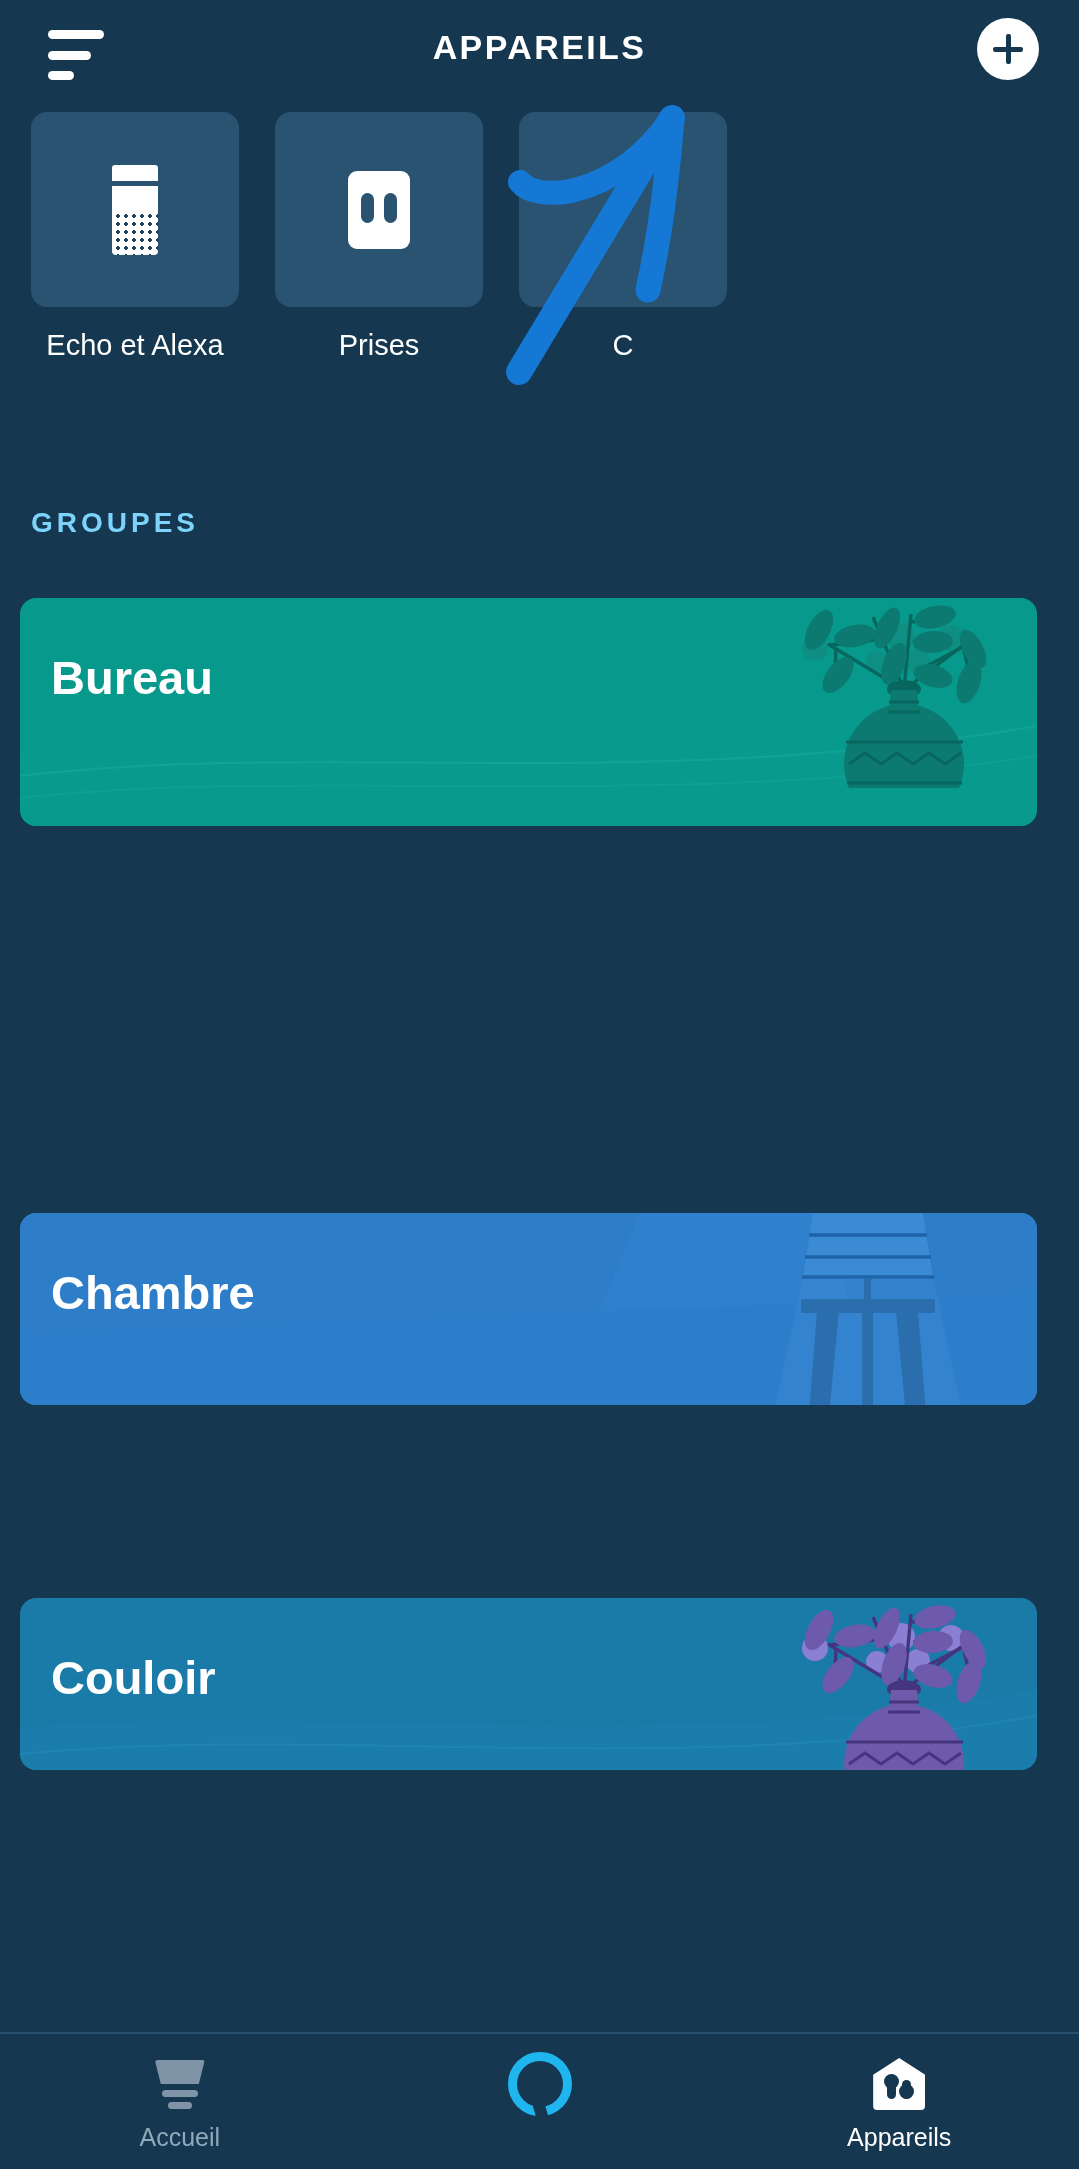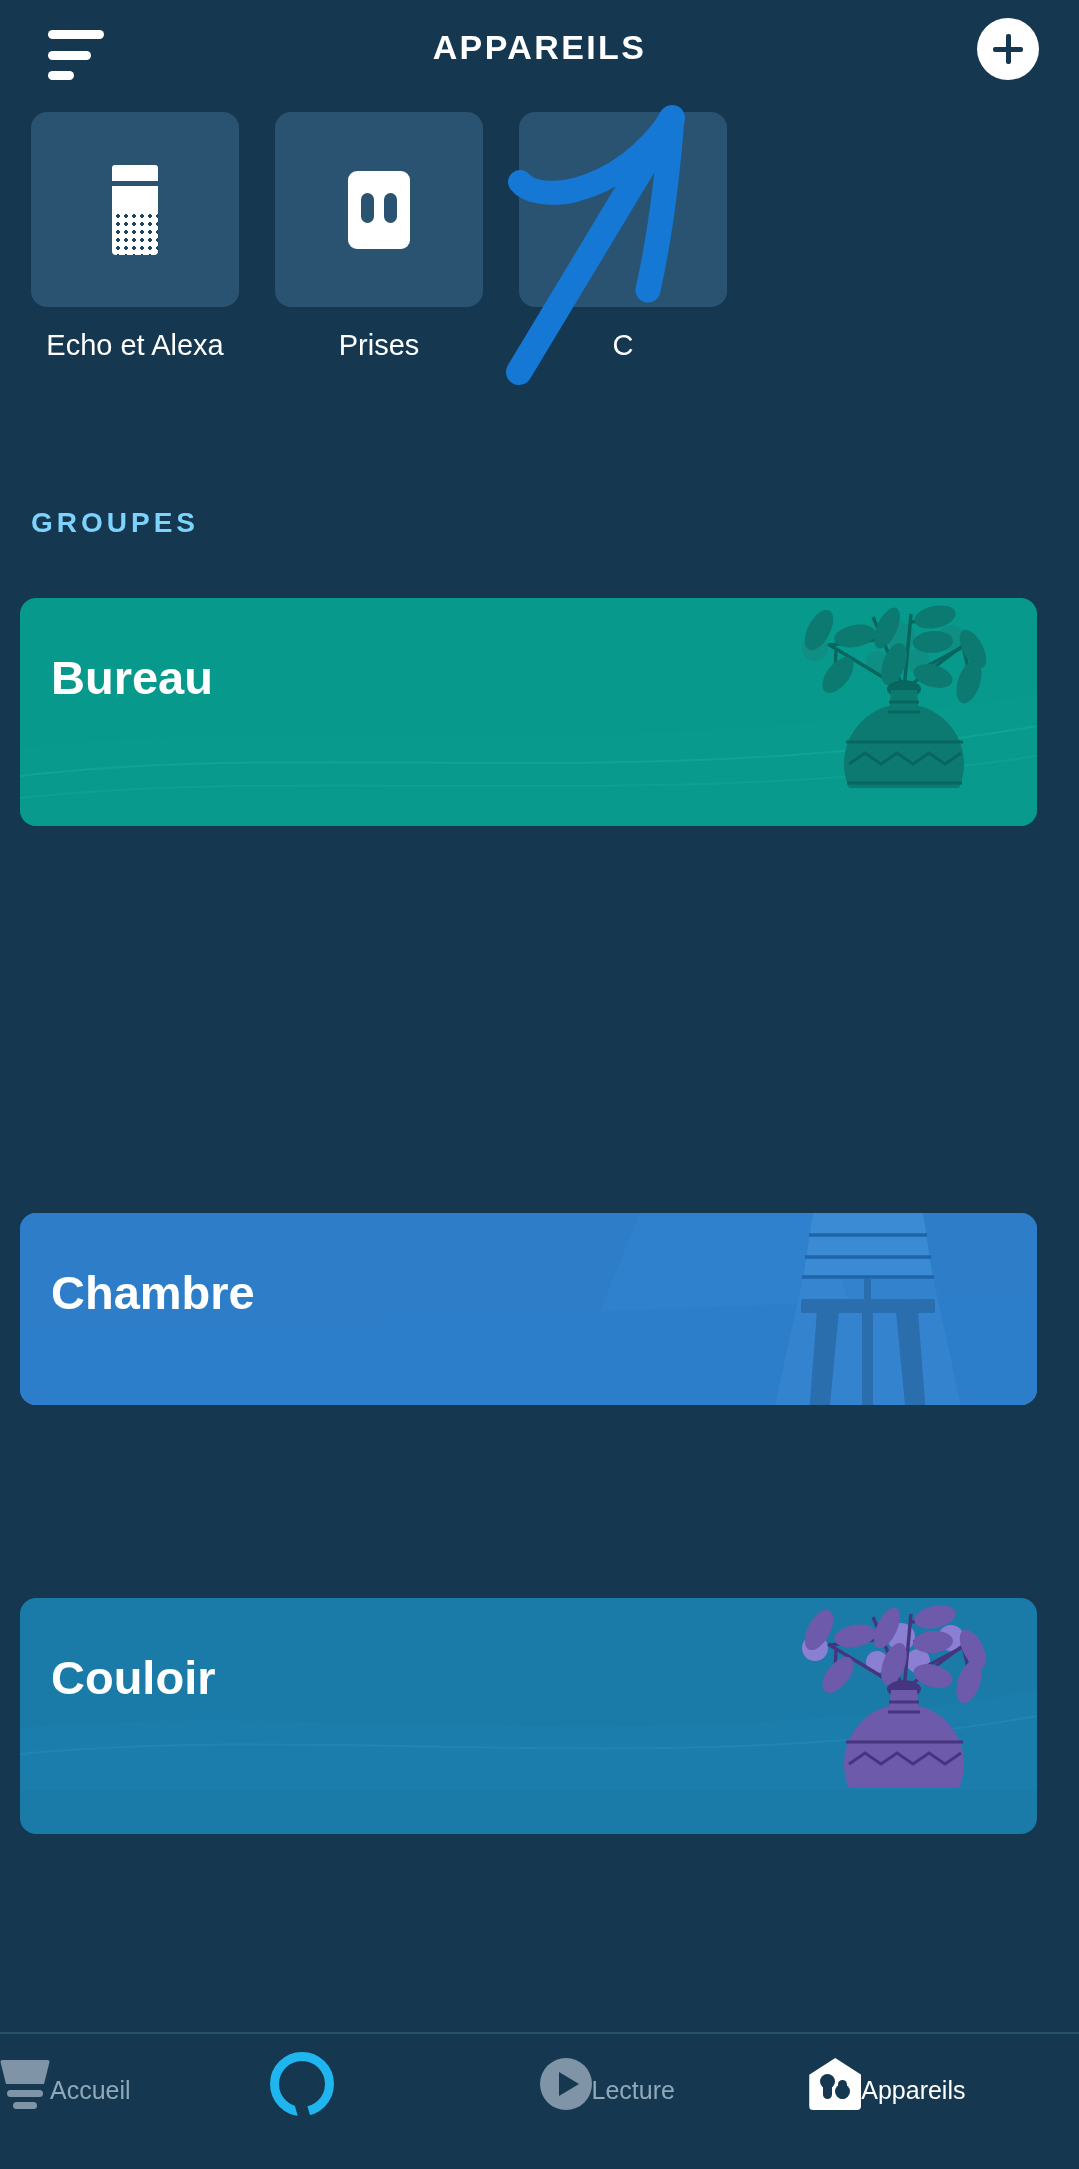--- a/index.html
+++ b/index.html
@@ -121,34 +121,34 @@
     overflow: hidden;
   }
   .card-title {
     position: absolute; left: 31px; top: 52px;
     color: #ffffff;
     font-size: 47px;
     font-weight: bold;
   }
   .card-bureau  { top: 598px;  height: 228px; background: #07998b; }
   .card-chambre { top: 1213px; height: 192px; background: #2d7dc8; }
-  .card-couloir { top: 1598px; height: 236px; background: #1a7ba8; }
+  .card-couloir { top: 1598px; height: 172px; background: #1a7ba8; }
 
   .swoosh { position:absolute; inset:0; pointer-events:none; }
 
   
   .bottom-nav {
     position: absolute; bottom: 0; left: 0;
     width: 1079px; height: 137px;
     background: #15374f;
     border-top: 2px solid #27506c;
     display: flex; align-items: flex-start;
   }
   .nav-item {
-    flex: 1; display:flex; flex-direction:row; align-items:center;
+    flex: 1; display:flex; flex-direction:column; align-items:center;
     padding-top: 24px; cursor: pointer;
   }
   .nav-label { margin-top: 13px; font-size: 25px; color: #8fa9bb; }
   .nav-item.active .nav-label { color: #ffffff; }
   .nav-icon { height: 52px; display:flex; align-items:center; justify-content:center; }
 
   .ico-home { width: 50px; height: 48px; position:relative; }
   .ico-home .roof { position:absolute; top:0; left:0; width:50px; height:24px; background:#7f94a6; clip-path: polygon(0 0,100% 0,88% 100%,12% 100%); border-radius:3px 3px 0 0;}
   .ico-home .l1 { position:absolute; top:30px; left:7px; width:36px; height:7px; background:#7f94a6; border-radius:4px;}
   .ico-home .l2 { position:absolute; top:42px; left:13px; width:24px; height:7px; background:#7f94a6; border-radius:4px;}
@@ -392,26 +392,20 @@
     <div class="nav-item">
       <div class="nav-icon">
         <div class="ico-alexa">
             <div class="ring"></div>
             <div class="notch"></div>
           </div>
       </div>
       <div class="nav-label"></div>
     </div>
 
-    <div class="nav-item">
-      <div class="nav-icon">
-        <div class="ico-play"></div>
-      </div>
-      <div class="nav-label">Lecture</div>
-    </div>
 
     <div class="nav-item active">
       <div class="nav-icon">
         <div class="ico-devices">
           <div class="house"></div>
           <div class="kn a"></div>
             <div class="sw a"></div>
           <div class="kn b"></div>
             <div class="sw b"></div>
         </div>

